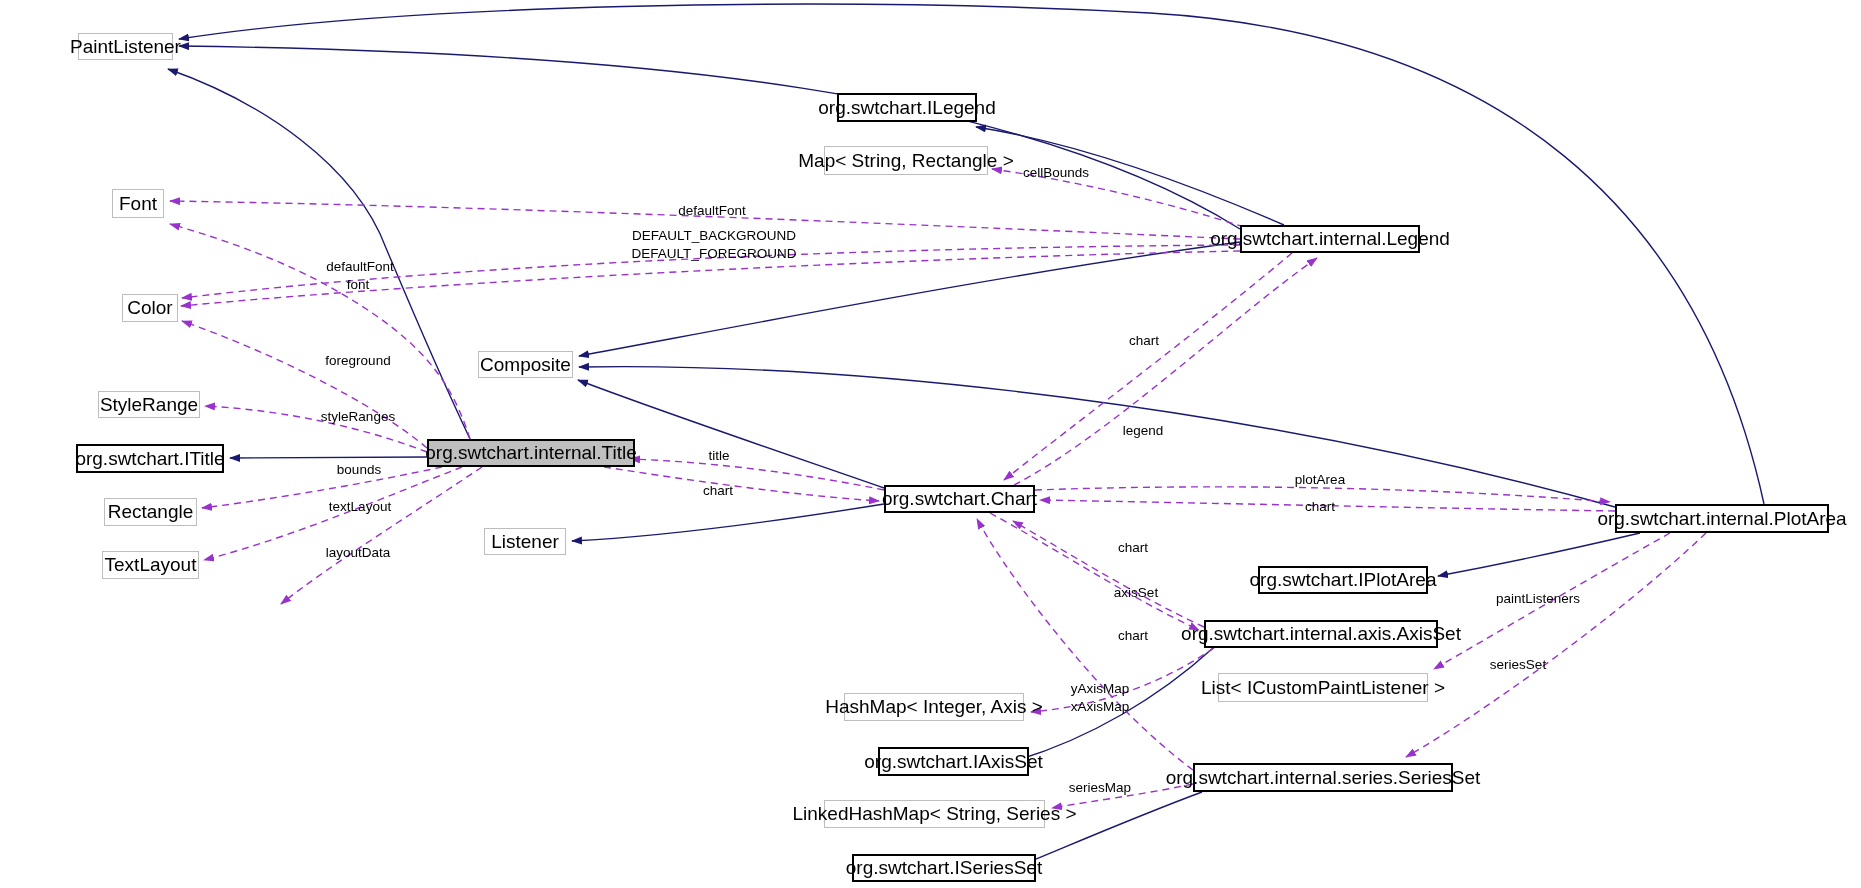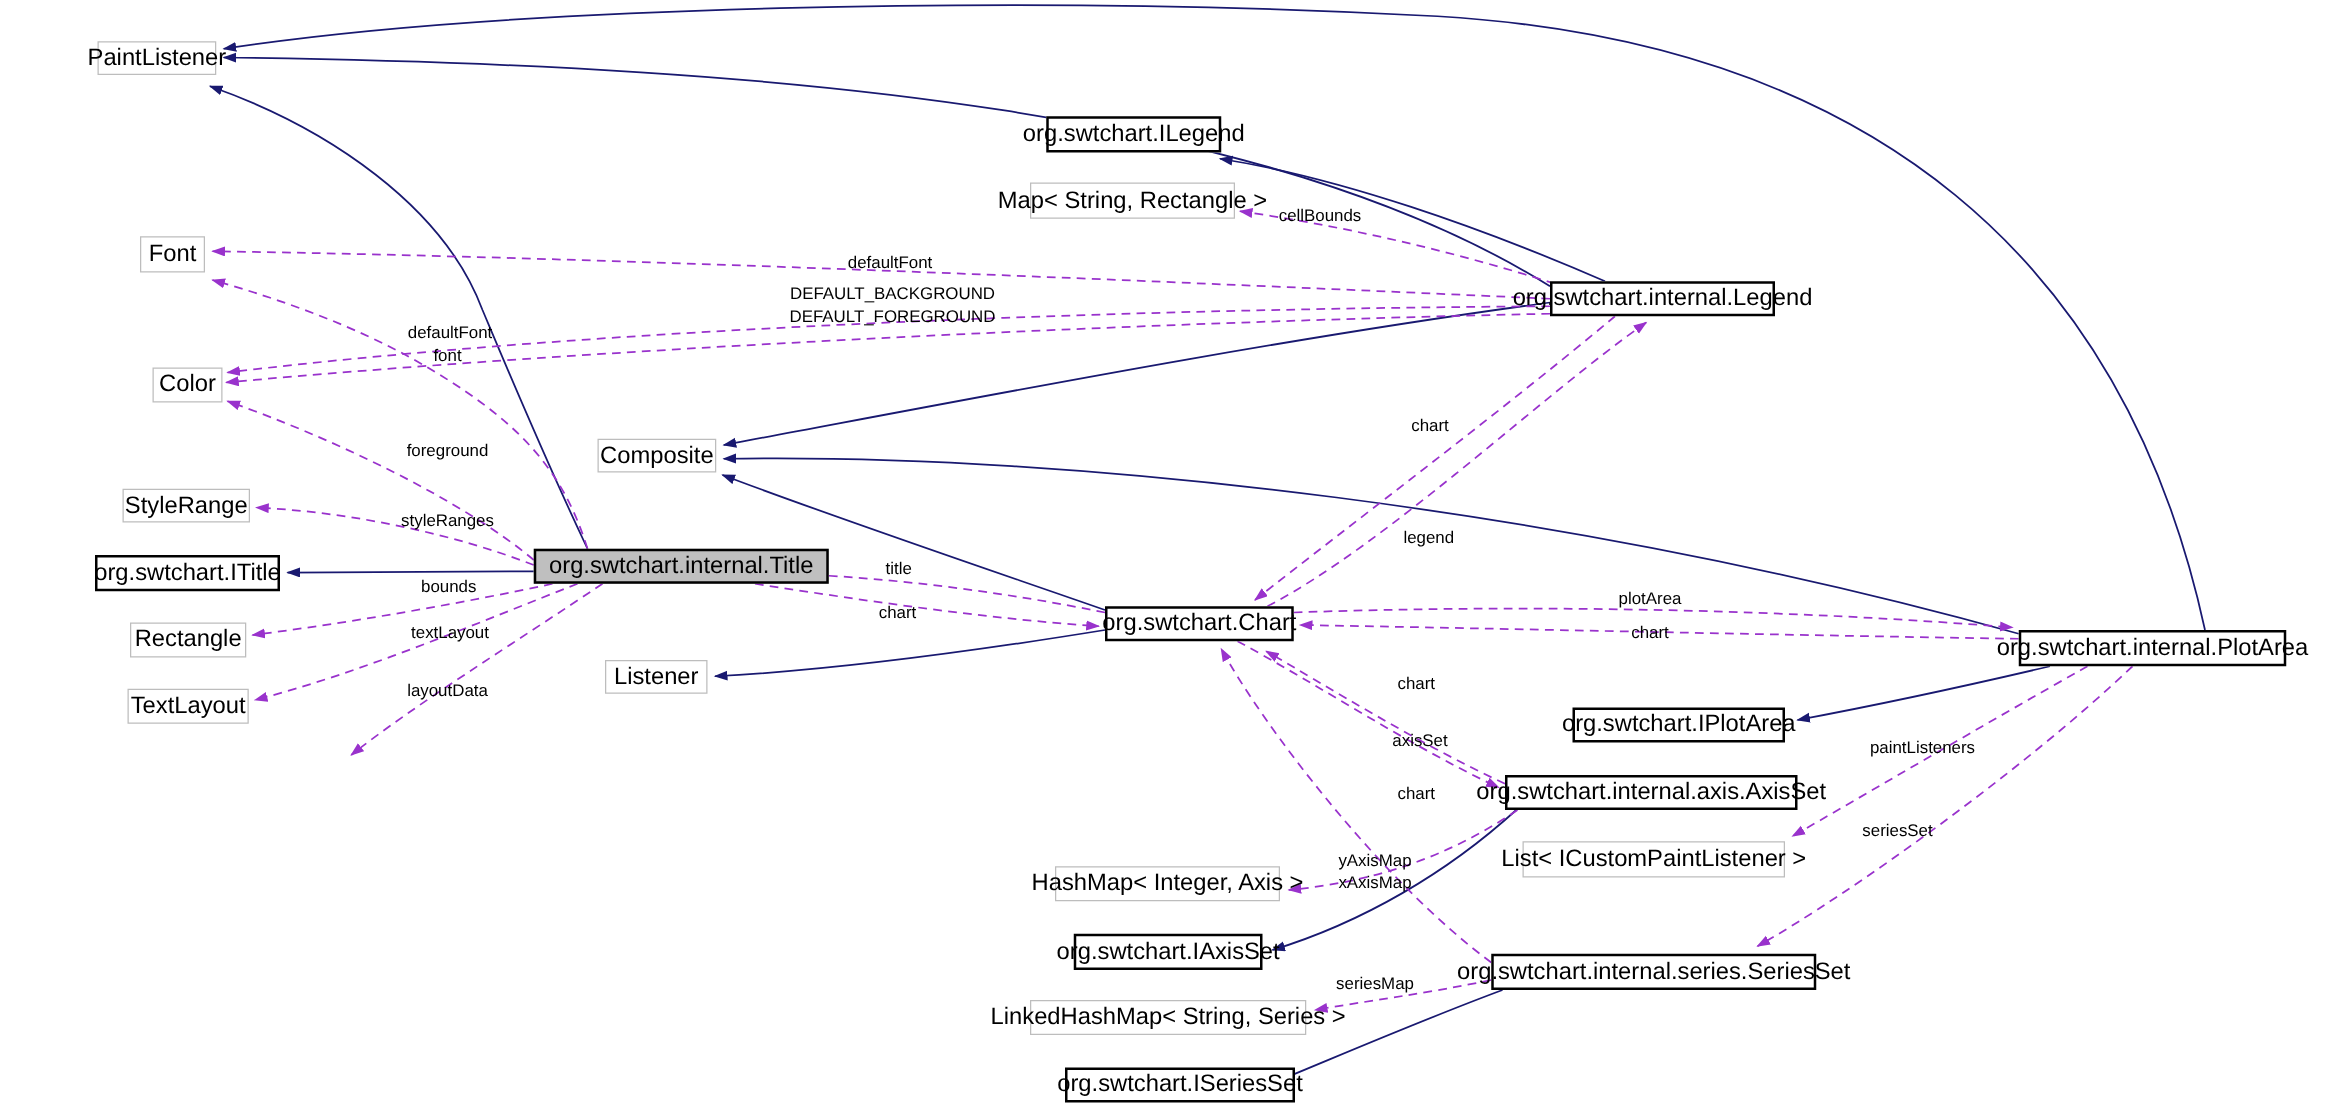--- a/index.html
+++ b/index.html
@@ -124,21 +124,21 @@
     </div>
   <div class="node external" style="left:478px; top:351px; width:95px; height:27px;">
       <span>Composite</span>
     </div>
   <div class="node external" style="left:98px; top:391px; width:102px; height:27px;">
       <span>StyleRange</span>
     </div>
   <div class="node documented" style="left:76px; top:444px; width:148px; height:29px;justify-content:center;">
       <span>org.swtchart.ITitle</span>
     </div>
-  <div class="node main" style="left:427px; top:439px; width:236px; height:28px;justify-content:center;">
+  <div class="node main" style="left:427px; top:439px; width:208px; height:28px;justify-content:center;">
       <span>org.swtchart.internal.Title</span>
     </div>
   <div class="node external" style="left:104px; top:498px; width:93px; height:28px;">
       <span>Rectangle</span>
     </div>
   <div class="node external" style="left:102px; top:551px; width:97px; height:28px;">
       <span>TextLayout</span>
     </div>
   <div class="node external" style="left:484px; top:528px; width:82px; height:27px;">
       <span>Listener</span>
@@ -154,21 +154,21 @@
     </div>
   <div class="node documented" style="left:1204px; top:620px; width:234px; height:28px;">
       <span>org.swtchart.internal.axis.AxisSet</span>
     </div>
   <div class="node external" style="left:1218px; top:673px; width:210px; height:29px;">
       <span>List&lt; ICustomPaintListener &gt;</span>
     </div>
   <div class="node external" style="left:844px; top:693px; width:180px; height:28px;">
       <span>HashMap&lt; Integer, Axis &gt;</span>
     </div>
-  <div class="node documented" style="left:859px; top:747px; width:151px; height:29px;">
+  <div class="node documented" style="left:878px; top:747px; width:151px; height:29px;">
       <span>org.swtchart.IAxisSet</span>
     </div>
   <div class="node external" style="left:824px; top:800px; width:221px; height:28px;text-align:right;">
       <span>LinkedHashMap&lt; String, Series &gt;</span>
     </div>
   <div class="node documented" style="left:1193px; top:763px; width:260px; height:29px;">
       <span>org.swtchart.internal.series.SeriesSet</span>
     </div>
   <div class="node documented" style="left:852px; top:854px; width:184px; height:28px;justify-content:center;">
       <span>org.swtchart.ISeriesSet</span>

